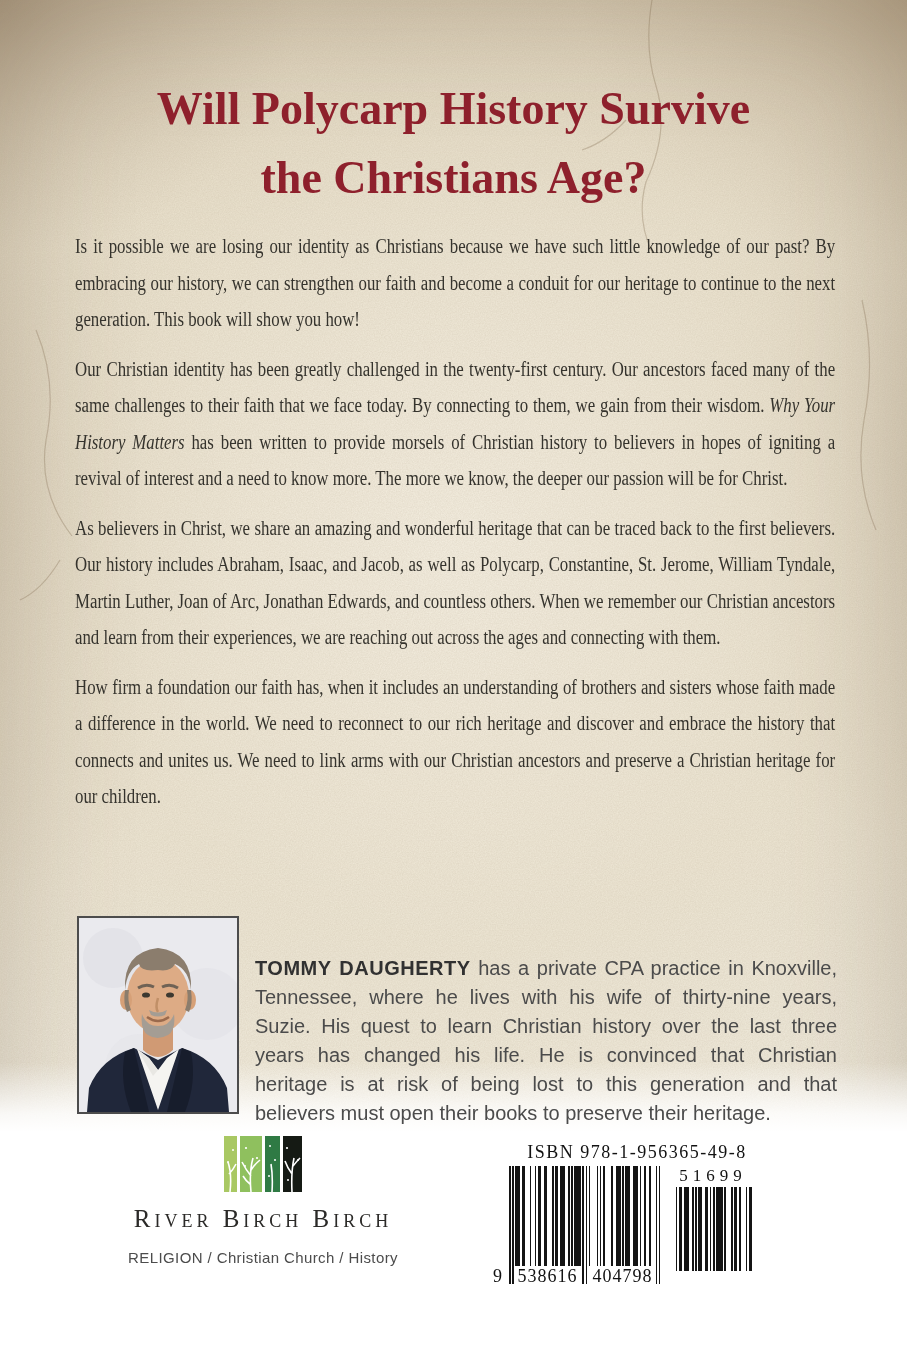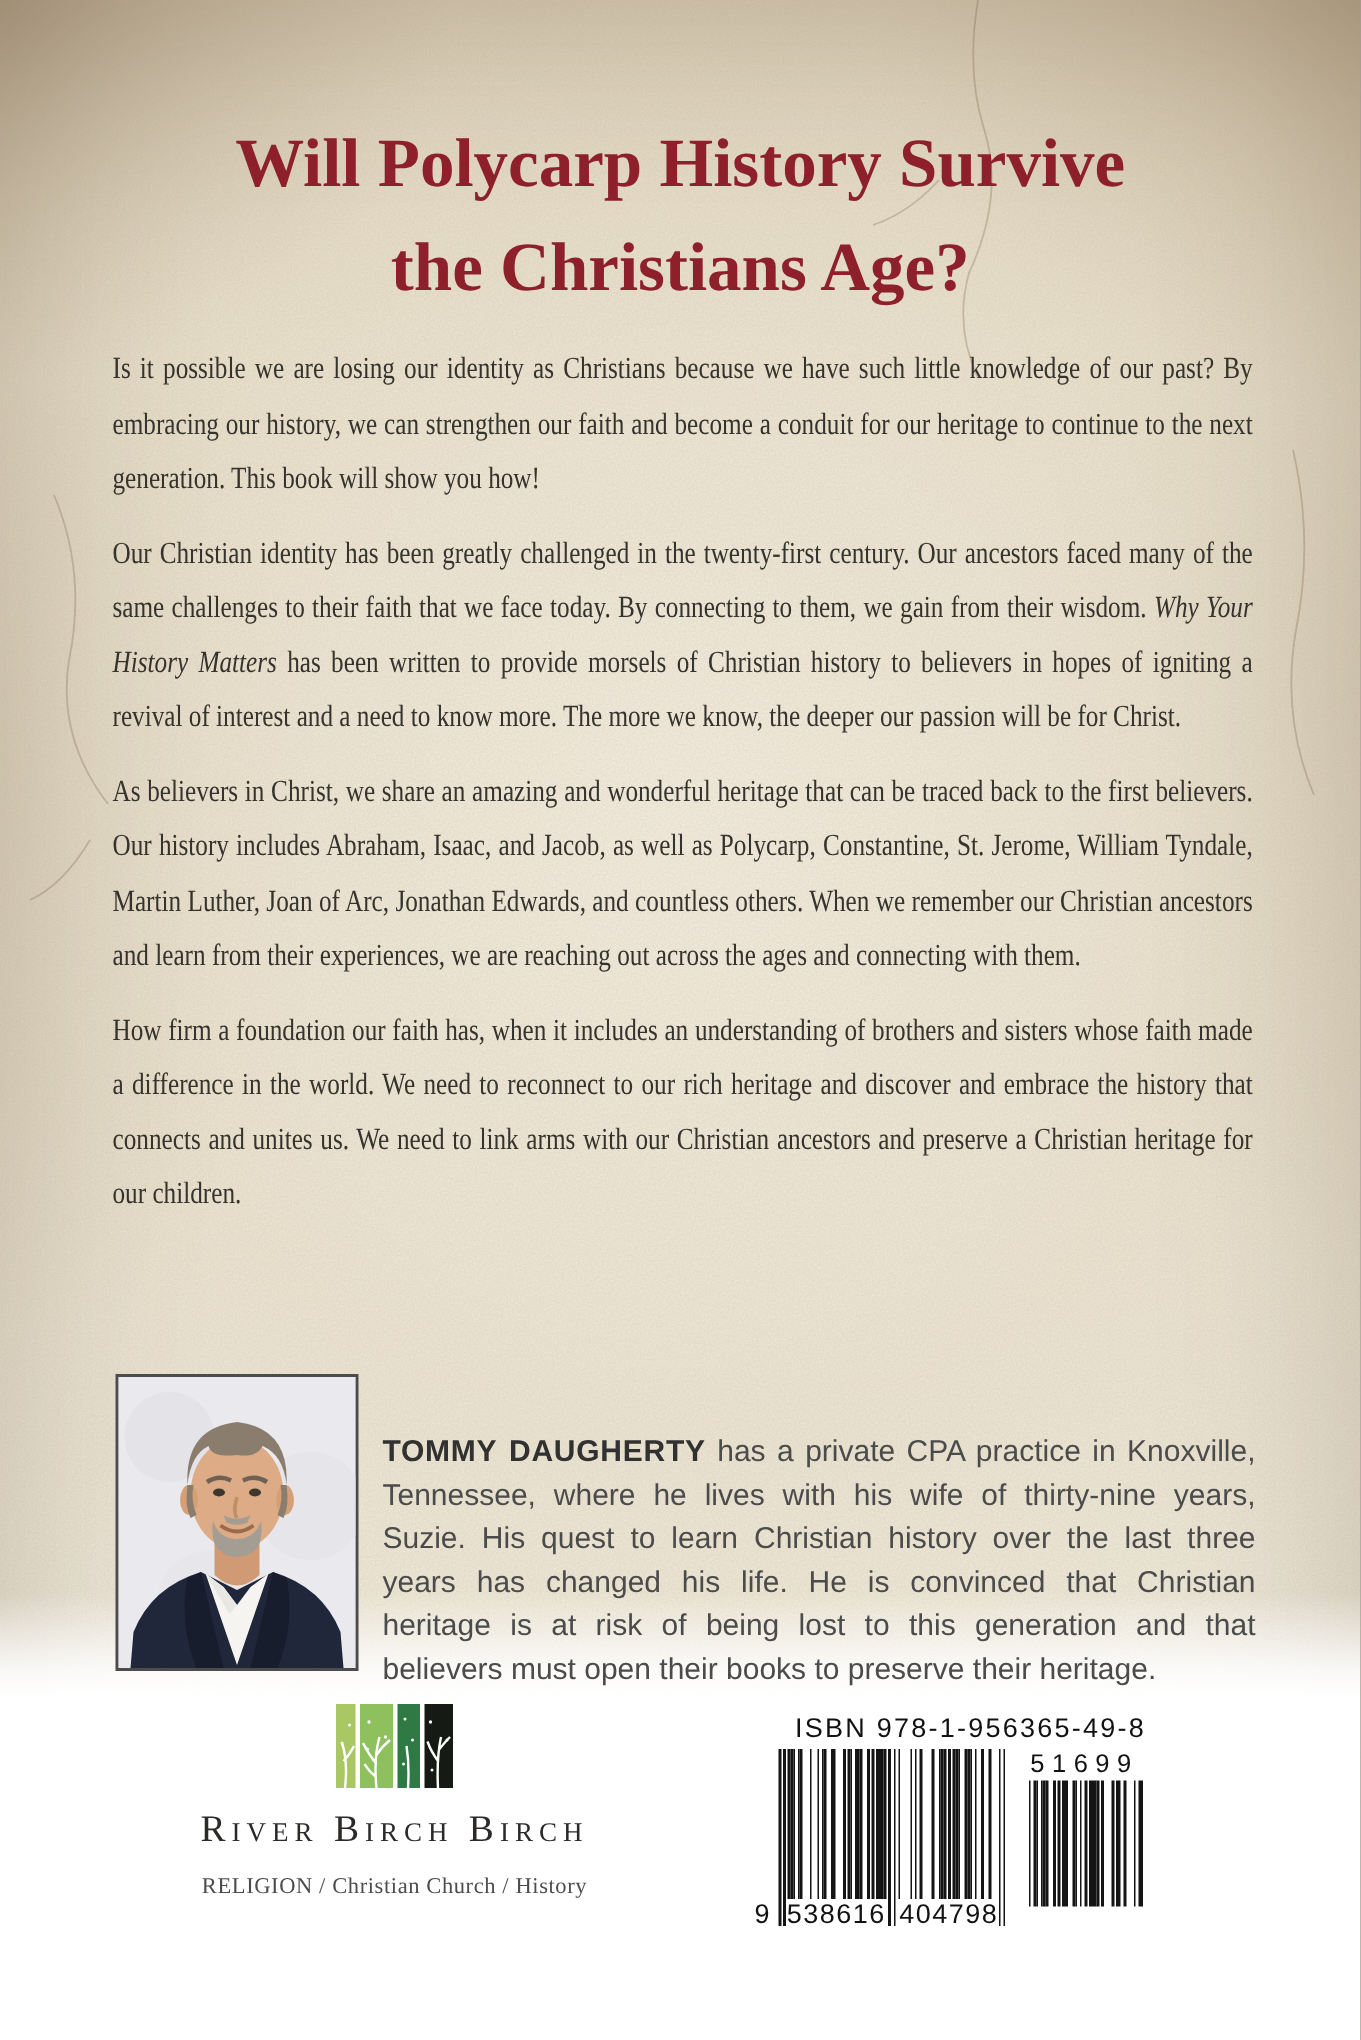--- a/index.html
+++ b/index.html
@@ -79,27 +79,27 @@
     font-size:25px;letter-spacing:4px;
     color:#2b2a28;white-space:nowrap;
   }
   .pub-tagline{
     margin-top:5px;
     font-style:italic;font-weight:bold;
     font-size:15.5px;color:#3a3936;
   }
   .pub-category{
     margin-top:16px;
-    font-family:Liberation Serif, serif;
+    font-family:Liberation Sans, sans-serif;
     font-size:15px;letter-spacing:0.4px;color:#4c4c4c;
   }
 
   .barcode{
-    position:absolute;left:491px;top:1142px;width:256px;
-    font-family:Liberation Sans, sans-serif;color:#121212;padding-left:28px;
+    position:absolute;left:481px;top:1142px;width:256px;
+    font-family:Liberation Serif, serif;color:#121212;padding-left:28px;
   }
   .isbn-label{
     text-align:center;
     font-size:18px;letter-spacing:1.5px;
     white-space:nowrap;
   }
   .bc-row{display:flex;align-items:flex-start;margin-top:3px;}
   .bars{display:flex;align-items:flex-start;}
   .bars .mod{flex:1 1 0;}
   .bars .bar{background:#141414;}

